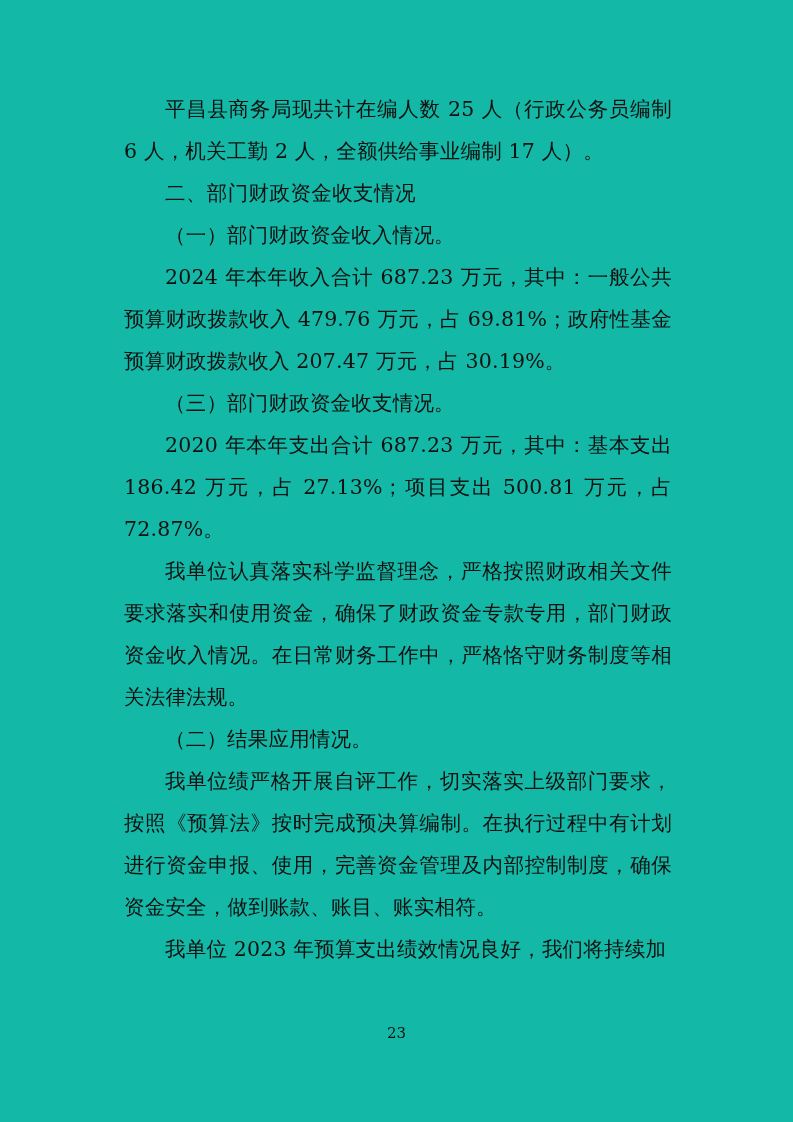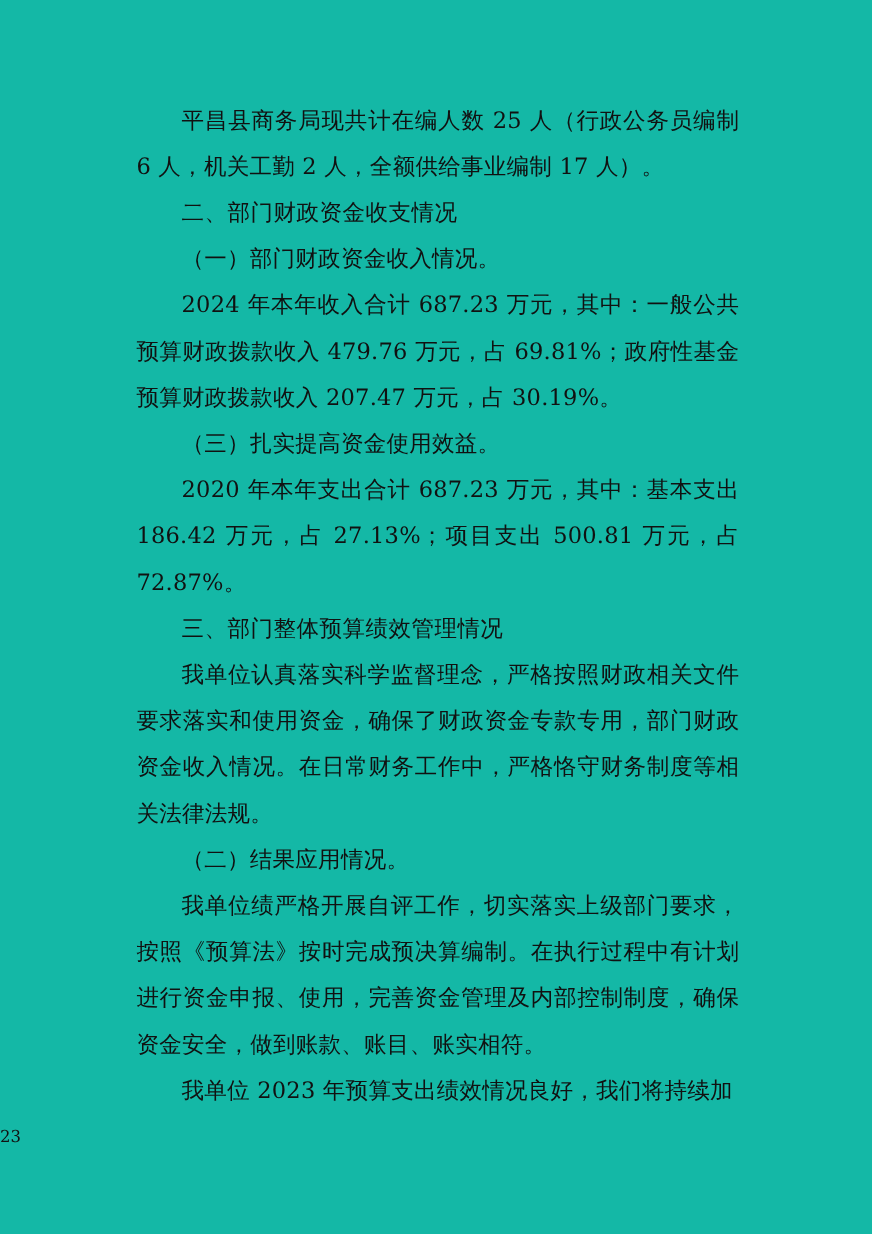--- a/index.html
+++ b/index.html
@@ -40,36 +40,36 @@
     text-indent: 2em;
     font-weight: normal;
     font-family: "DejaVu Sans", "Liberation Sans", sans-serif;
     letter-spacing: 0.4px;
   }
   .page-number {
     position: absolute;
     left: 0;
     right: 0;
     top: 1024px;
+    text-align: center;
     font-size: 15px;
     font-family: "DejaVu Serif", "Liberation Serif", serif;
     color: #111111;
   }
 </style>
 </head>
 <body>
 
 <div class="page">
   <div class="content">
     <p class="body-par">平昌县商务局现共计在编人数 25 人（行政公务员编制 6 人，机关工勤 2 人，全额供给事业编制 17 人）。</p>
     <p class="heading-par">二、部门财政资金收支情况</p>
     <p class="body-par">（一）部门财政资金收入情况。</p>
     <p class="body-par">2024 年本年收入合计 687.23 万元，其中：一般公共预算财政拨款收入 479.76 万元，占 69.81%；政府性基金预算财政拨款收入 207.47 万元，占 30.19%。</p>
-    <p class="body-par">（三）扎实提高资金使用效益。</p>
+    <p class="body-par">（三）部门财政资金收支情况。</p>
     <p class="body-par">2020 年本年支出合计 687.23 万元，其中：基本支出 186.42 万元，占 27.13%；项目支出 500.81 万元，占 72.87%。</p>
-    <p class="heading-par">三、部门整体预算绩效管理情况</p>
     <p class="body-par">我单位认真落实科学监督理念，严格按照财政相关文件要求落实和使用资金，确保了财政资金专款专用，部门财政资金收入情况。在日常财务工作中，严格恪守财务制度等相关法律法规。</p>
     <p class="body-par">（二）结果应用情况。</p>
     <p class="body-par">我单位绩严格开展自评工作，切实落实上级部门要求，按照《预算法》按时完成预决算编制。在执行过程中有计划进行资金申报、使用，完善资金管理及内部控制制度，确保资金安全，做到账款、账目、账实相符。</p>
     <p class="body-par">我单位 2023 年预算支出绩效情况良好，我们将持续加</p>
   </div>
   <div class="page-number">23</div>
 </div>
 
 </body></html>

